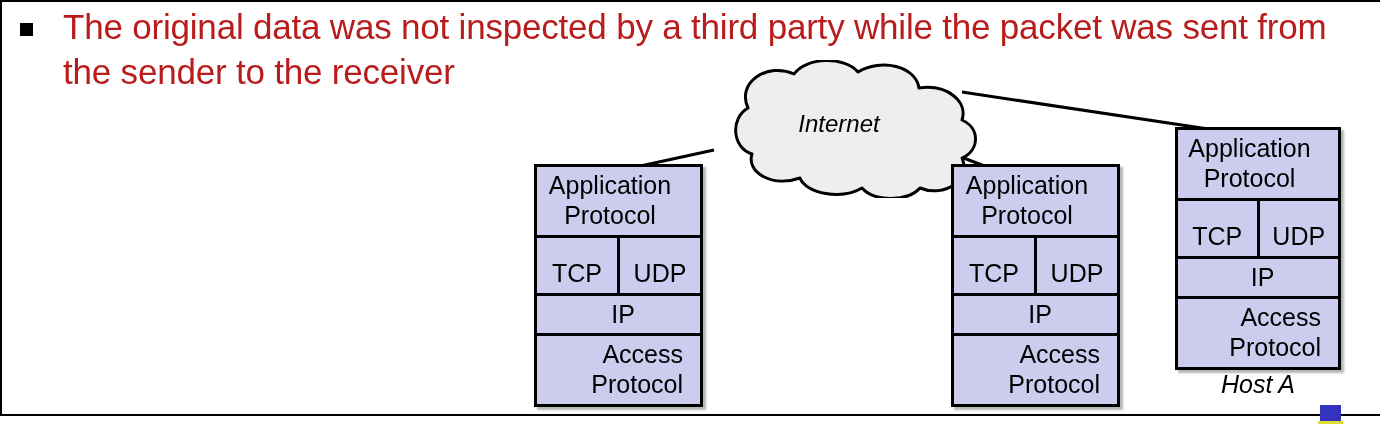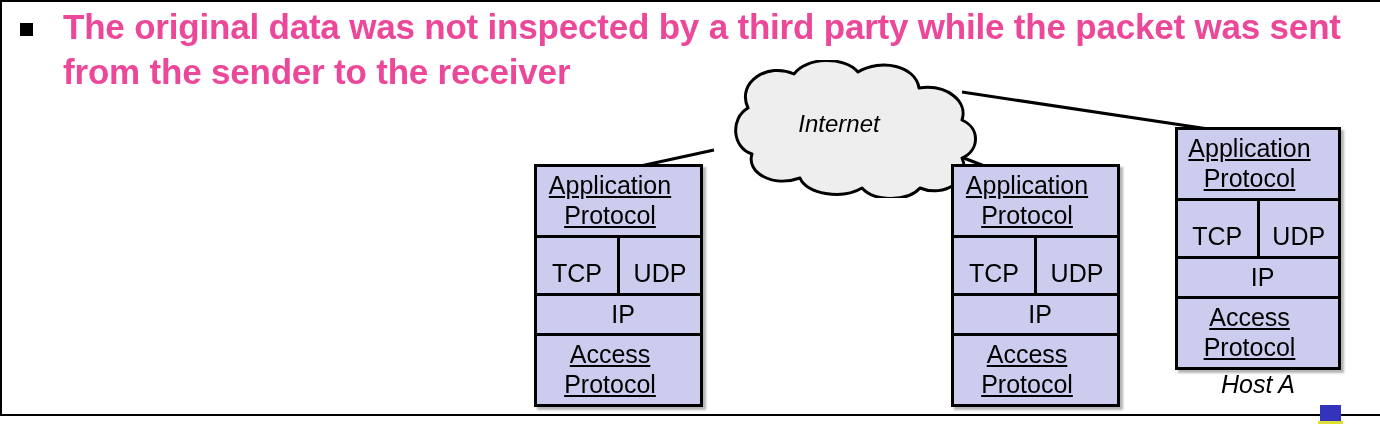--- a/index.html
+++ b/index.html
@@ -58,23 +58,22 @@
     height: 13px;
     background: #000000;
   }
   #bullet-text {
     position: absolute;
     left: 45px;
     top: 0px;
     width: 1300px;
     font-size: 35px;
     line-height: 45px;
-    color: #ec4899;
+    color: #b91c1c;
     letter-spacing: -0.2px;
-    font-weight: bold;
   }
 
   
   #cloud {
     position: absolute;
     left: 676px;
     top: 60px;
     width: 310px;
     height: 138px;
   }
@@ -113,24 +112,24 @@
     border-bottom: 3px solid #000000;
     background: #ccccee;
     color: #000000;
     text-align: center;
     font-size: 25px;
     line-height: 30px;
     padding: 3px 0 4px 9px;
   }
   .layer.last {
     border-bottom: none;
+    text-align: right;
   }
   .layer.two-line {
     padding: 3px 17px 5px 0;
-    text-decoration: underline;
   }
   .transport-row {
     display: flex;
     border-bottom: 3px solid #000000;
     background: #ccccee;
   }
   .transport-cell {
     flex: 1 1 0;
     text-align: center;
     font-size: 25px;

